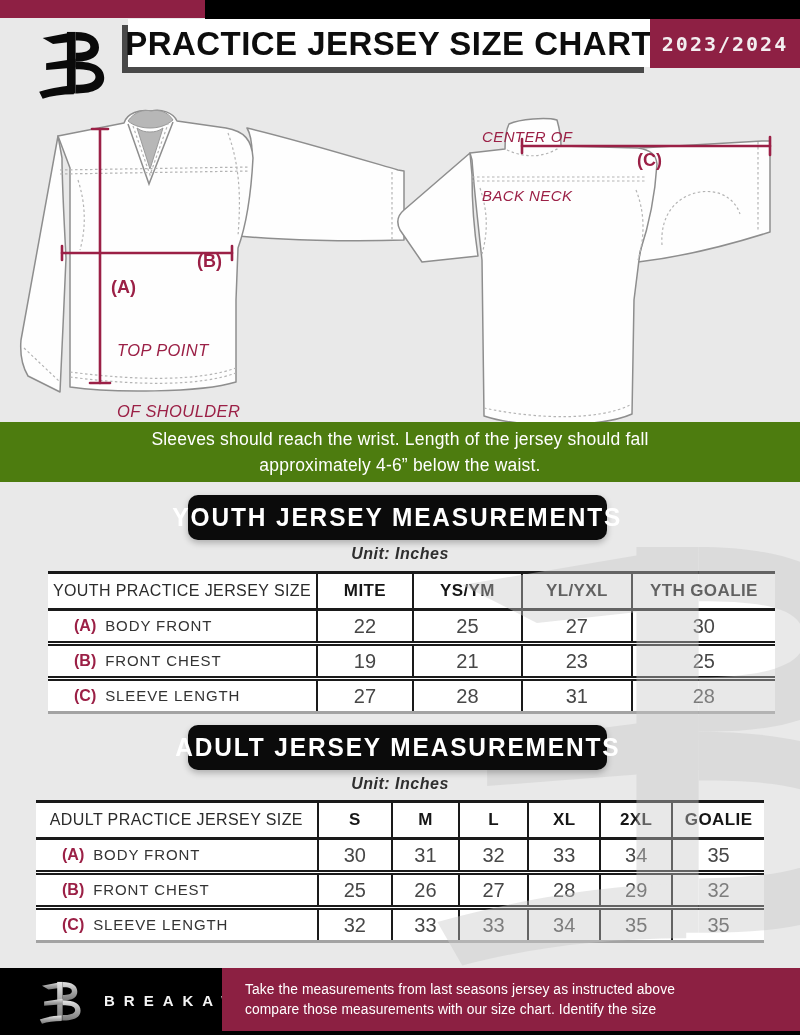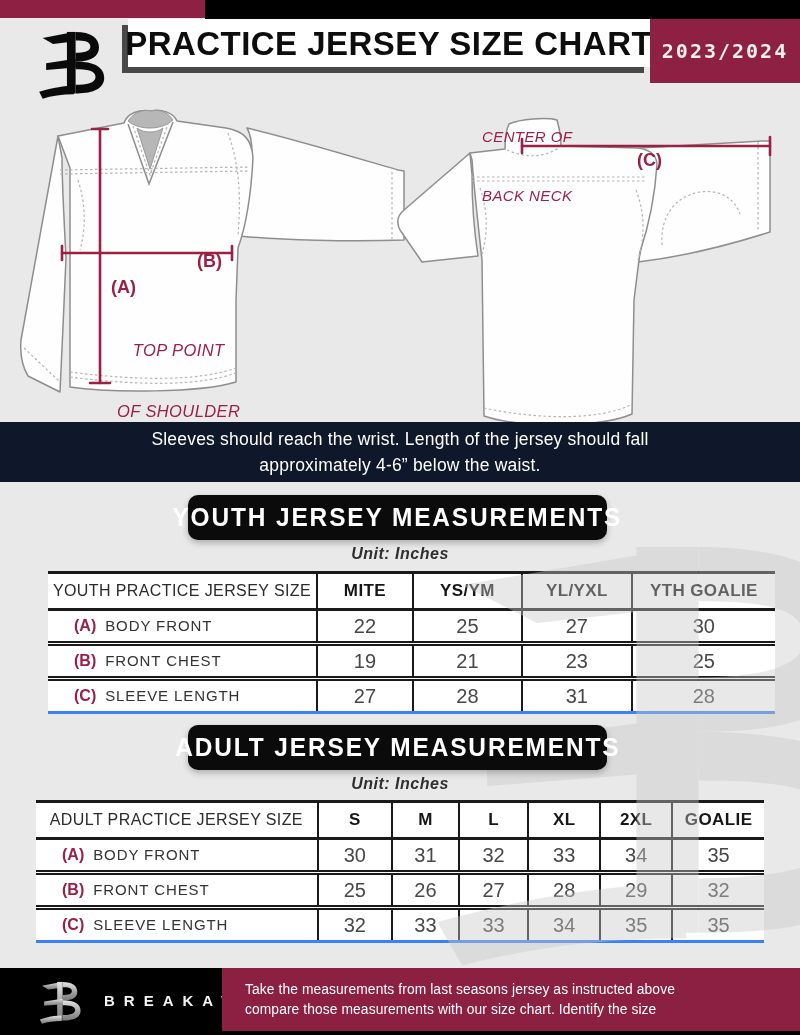--- a/index.html
+++ b/index.html
@@ -6,53 +6,53 @@
   body{font-family:"Liberation Sans", sans-serif; background:#ffffff;}
   .page{position:relative;width:800px;height:1035px;background:#E9E9E9;overflow:hidden;}
 
   
   .strip-maroon{position:absolute;left:0;top:0;width:205px;height:18px;background:#8E2044;}
   .strip-black{position:absolute;left:205px;top:0;width:595px;height:19px;background:#000;}
   .title-box{position:absolute;left:128px;top:19px;width:522px;height:48px;background:#fff;
              box-shadow:-6px 6px 0 rgba(45,45,45,0.85);display:flex;align-items:center;justify-content:center;}
   .title-box span{font-size:34px;font-weight:700;letter-spacing:0.5px;color:#0d0d0d;
                   transform:scaleX(0.97);white-space:nowrap;}
-  .year-box{position:absolute;left:650px;top:19px;width:150px;height:64px;background:#8E2044;
+  .year-box{position:absolute;left:650px;top:19px;width:150px;height:49px;background:#8E2044;
             display:flex;align-items:center;justify-content:center;}
   .year-box span{font-family:"DejaVu Sans Mono", monospace;font-weight:700;font-size:20px;
                  letter-spacing:2px;color:#f3eef0;white-space:nowrap;}
   .logo-top{position:absolute;left:34px;top:24px;width:78px;height:80px;}
 
   
   .diagram-svg{position:absolute;left:0;top:80px;width:800px;height:345px;}
   .diag-label{position:absolute;color:#9B2046;white-space:pre;}
   .diag-bold{font-weight:700;font-size:18px;}
-  .diag-italic{font-style:italic;font-size:16.5px;line-height:1.24;letter-spacing:0.4px;text-align:center;}
+  .diag-italic{font-style:italic;font-size:16.5px;line-height:1.24;letter-spacing:0.4px;}
   .c-caption{font-size:15px;line-height:1.3;}
 
   
-  .banner{position:absolute;left:0;top:422px;width:800px;height:60px;background:#0f172a;
+  .banner{position:absolute;left:0;top:422px;width:800px;height:60px;background:#4d7c0f;
           display:flex;flex-direction:column;align-items:center;justify-content:center;z-index:3;}
   .banner div{color:#fff;font-size:17.5px;line-height:1.5;letter-spacing:0.2px;}
 
   
   .section-title{position:absolute;left:188px;width:419px;height:45px;background:#0b0b0b;border-radius:10px;
                  display:flex;align-items:center;justify-content:center;z-index:4;box-shadow:0 3px 6px rgba(0,0,0,0.25);}
   .section-title span{color:#fff;font-size:26px;font-weight:700;letter-spacing:2px;transform:scaleX(0.94);white-space:nowrap;}
   .unit{position:absolute;width:800px;text-align:center;font-style:italic;font-weight:700;font-size:16px;color:#2f2f2f;letter-spacing:0.5px;z-index:2;}
 
   
   .tbl{position:absolute;z-index:1;border-collapse:collapse;table-layout:fixed;background:transparent;}
   .tbl td{background:#fff;padding:0;vertical-align:middle;}
   .tbl .hdr td{height:34px;border-bottom:3px solid #1a1a1a;}
   .tbl .row td{height:30px;}
   .tbl .row-sep td{border-bottom:5px double #1a1a1a;margin-top:20px;}
   .tbl .row-last td{border-bottom:none;}
   .tbl td.val{border-left:2px solid #1a1a1a;text-align:center;}
-  .tbl{border-top:3px solid #1a1a1a;border-bottom:3px solid #3b82f6;}
+  .tbl{border-top:3px solid #1a1a1a;border-bottom:3px solid #a3a3a3;}
   .hdr .size-col{font-size:16px;font-weight:500;color:#2b2b2b;letter-spacing:0.4px;text-align:center;}
   .hdr td.val{font-size:17px;font-weight:700;color:#161616;letter-spacing:0.4px;}
   .row td.val{font-size:20px;color:#474747;}
   .rowlabel{padding-left:26px !important;text-align:left;white-space:nowrap;}
   .rowkey{color:#9B2046;font-weight:700;font-size:16px;margin-right:9px;}
   .rowtext{color:#333;font-size:15px;letter-spacing:0.9px;font-weight:500;}
 
   
   .watermark{position:absolute;left:400px;top:498px;width:560px;height:500px;z-index:2;opacity:0.42;pointer-events:none;}
 

